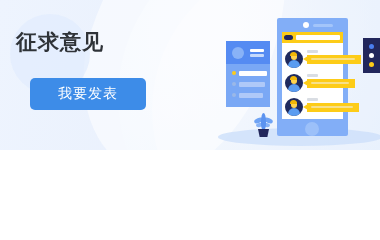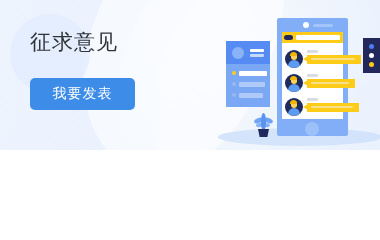--- a/index.html
+++ b/index.html
@@ -31,27 +31,27 @@
     border-radius:60% 40% 50% 50%/60% 50% 50% 40%;
   }
   .bg-circle-soft{
     position:absolute;left:10px;top:14px;width:80px;height:80px;border-radius:50%;
     background:rgba(226,236,253,.75);
   }
 
   
   .left{position:absolute;left:0;top:0;width:190px;height:150px;}
   .headline{
-    position:absolute;left:30px;top:31px;
-    font-size:21px;font-weight:normal;letter-spacing:1px;
+    position:absolute;left:16px;top:31px;
+    font-size:21px;font-weight:bold;letter-spacing:1px;
     color:#2f3338;line-height:1;white-space:nowrap;
   }
   .cta{
     position:absolute;left:30px;top:78px;
-    width:105px;height:32px;border-radius:5px;
+    width:116px;height:32px;border-radius:5px;
     background:#3d8ce8;border:none;cursor:pointer;
     color:#ffffff;font-size:14px;letter-spacing:1px;
     font-family:"Liberation Sans","DejaVu Sans",sans-serif;
     display:flex;align-items:center;justify-content:center;
     padding:0;
   }
 
   
   .illus{position:absolute;left:0;top:0;width:380px;height:150px;}
 

